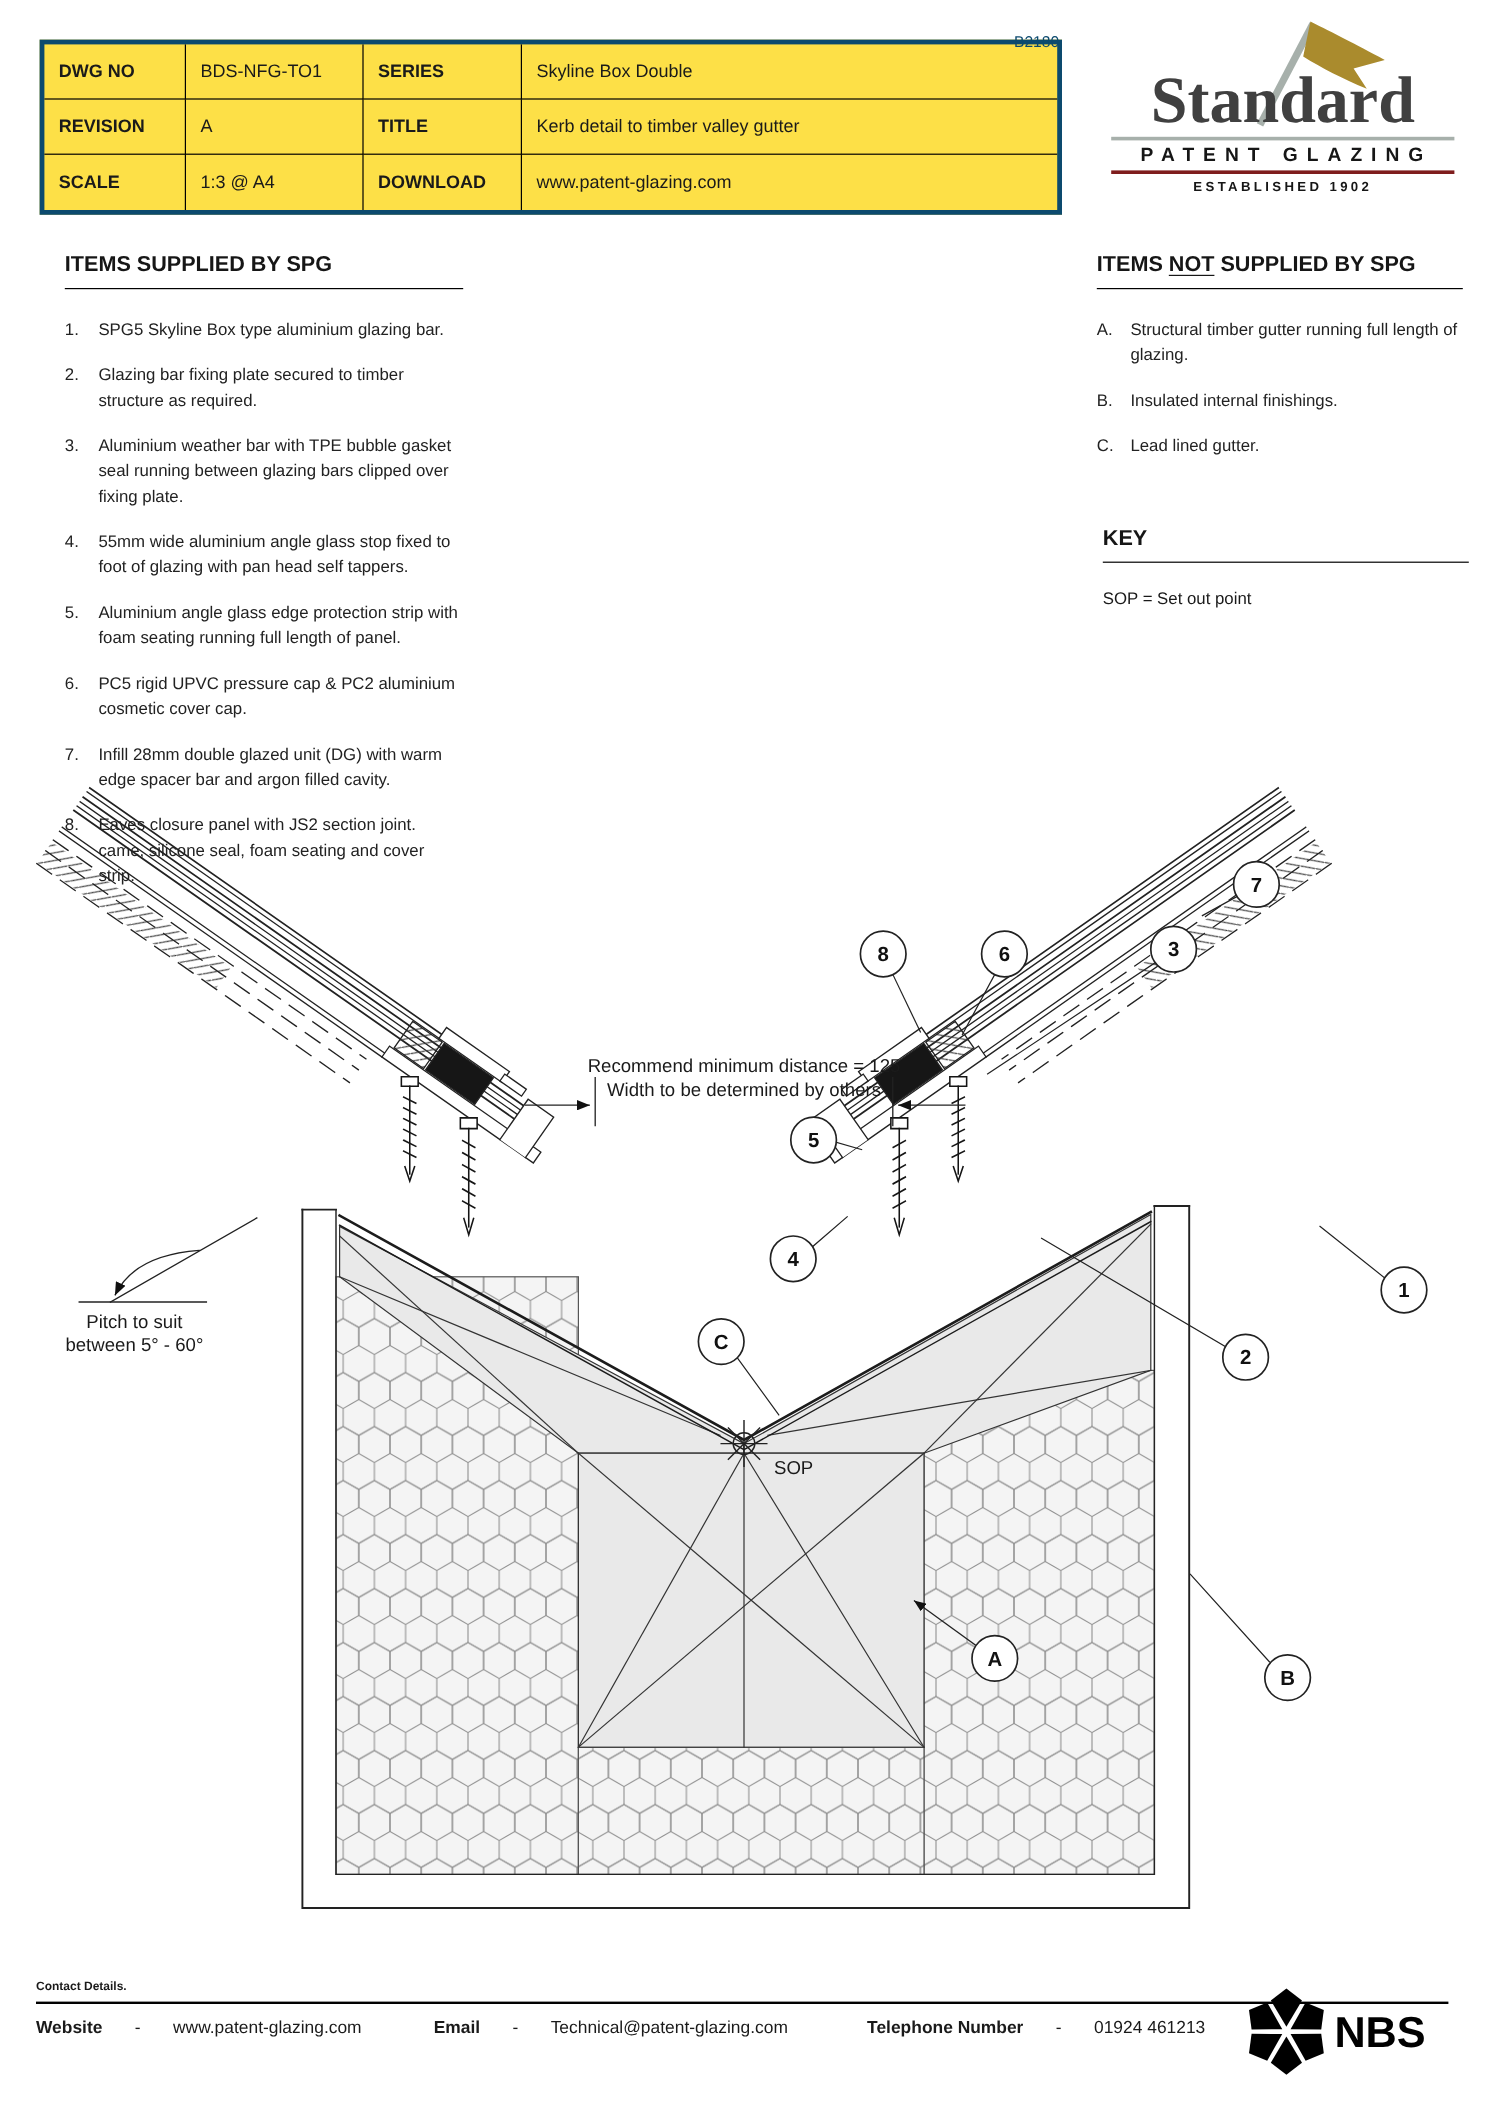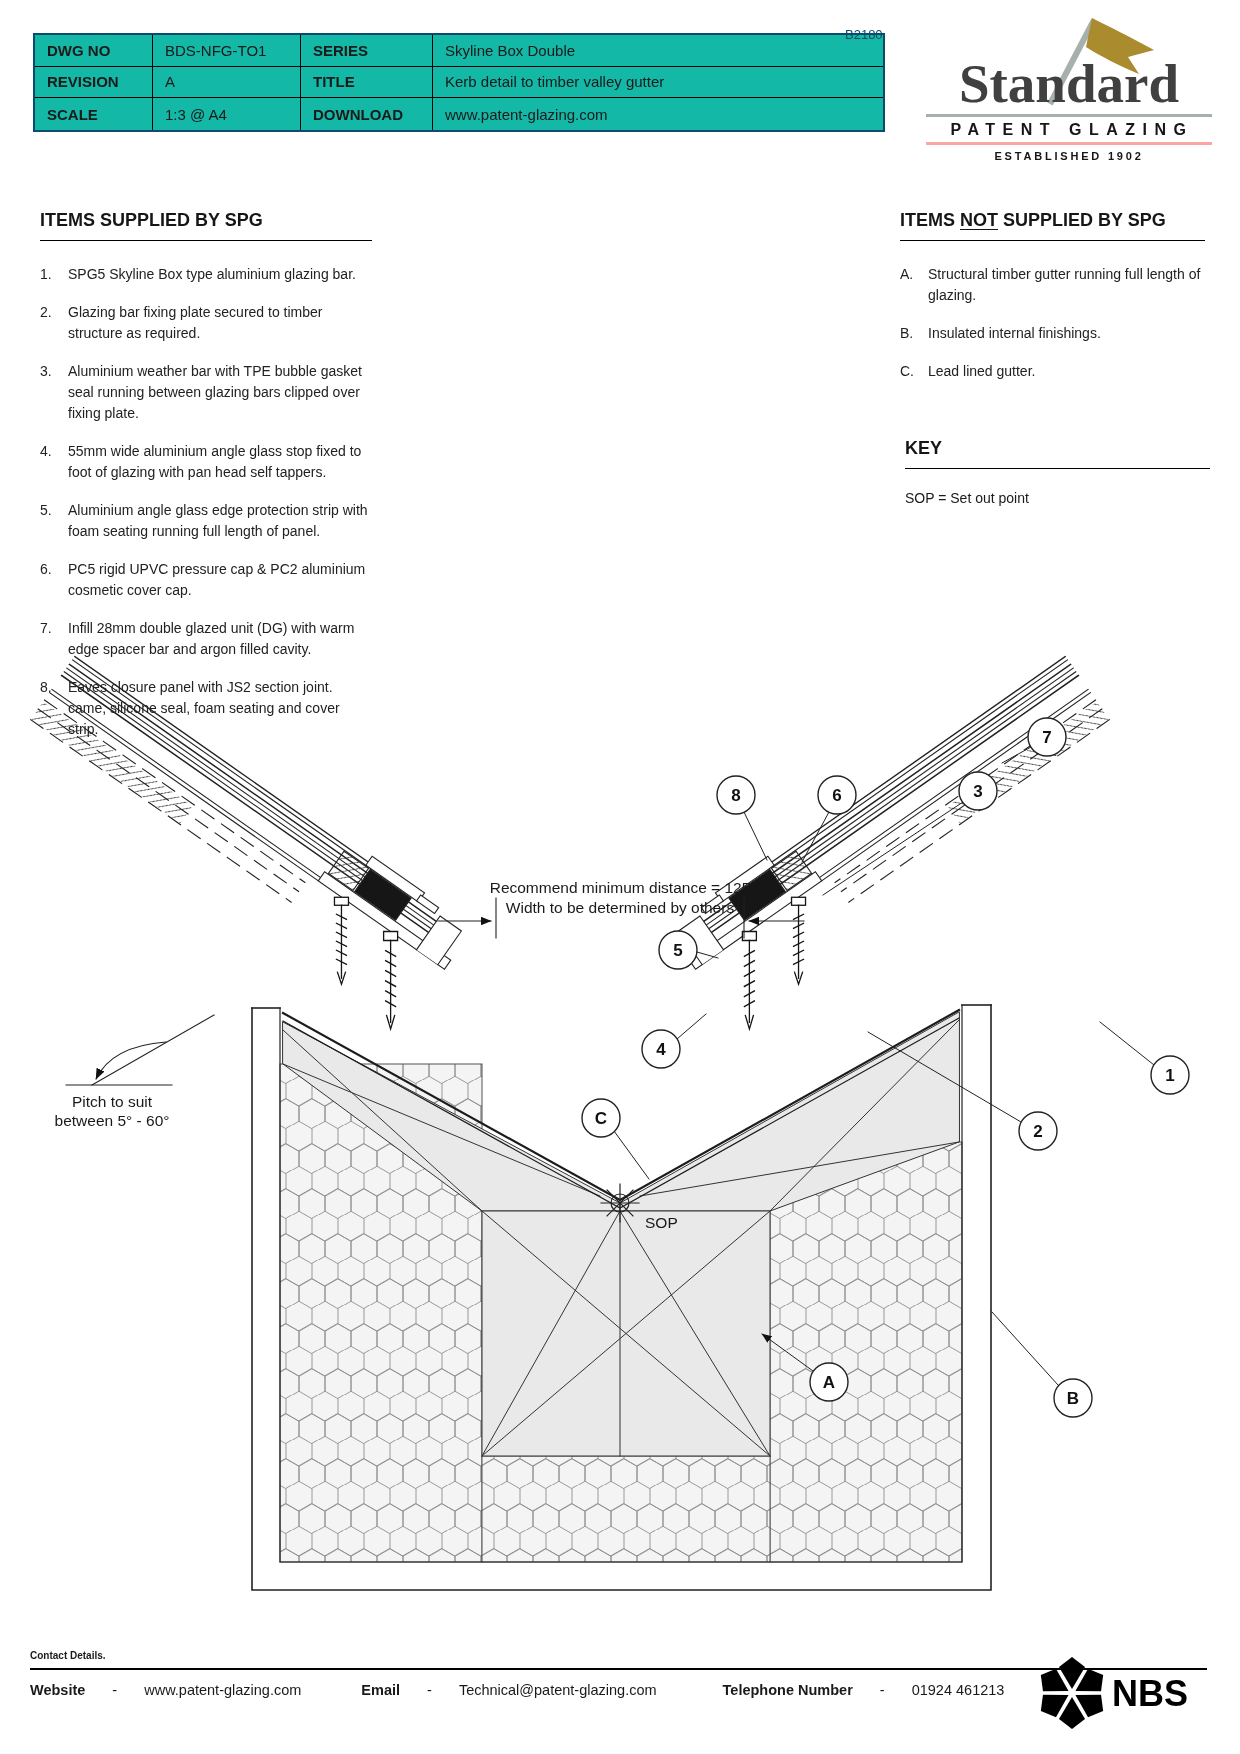--- a/index.html
+++ b/index.html
@@ -3,40 +3,40 @@
 <meta charset="utf-8">
 <style>
   * { margin:0; padding:0; box-sizing:border-box; }
   html,body { background:#ffffff; }
   body {
     position:relative; width:1240px; height:1754px;
     font-family:"Liberation Sans", sans-serif; color:#1a1a1a; overflow:hidden;
   }
   
   .tblock {
-    position:absolute; left:33px; top:33px; width:852px; height:99px;
+    position:absolute; left:33px; top:33px; width:852px; height:146px;
     display:grid; grid-template-columns:118px 148px 132px 1fr; grid-auto-rows:1fr;
-    border:2px solid #0c4a6e; background:#14b8a6;
+    border:4px solid #0c4a6e; background:#fde047;
   }
   .tcell { display:flex; align-items:center; padding-left:12px; font-size:15px;
     border-right:1.5px solid #000; border-bottom:1.5px solid #000; white-space:nowrap; }
   .tcell.lab { font-weight:bold; }
   .tcell:nth-child(4n) { border-right:none; }
   .tcell:nth-child(n+9) { border-bottom:none; }
   .watermark { position:absolute; left:845px; top:27px; font-size:13px; color:#0c4a6e; }
   
   .logo { position:absolute; left:926px; top:16px; width:286px; text-align:center; }
   .logo .flag { position:absolute; left:116px; top:-4px; }
   .logo .brand { margin-top:40px; font-family:"Liberation Serif", serif; font-weight:bold;
     font-size:55px; line-height:1; color:#404040; letter-spacing:0px; position:relative; }
-  .logo .bars { margin-top:3px; border-top:3px solid #a7b0ab; border-bottom:3px solid #fca5a5;
+  .logo .bars { margin-top:3px; border-top:3px solid #a7b0ab; border-bottom:3px solid #7f1d1d;
     padding:4px 0 3px 6px; font-size:16px; font-weight:bold; letter-spacing:7.5px; color:#161616; }
   .logo .est { margin-top:5px; font-size:11px; font-weight:bold; letter-spacing:2.8px; color:#161616; }
   
-  .listcol { position:absolute; }
+  .listcol { position:absolute;margin-left:14px; }
   .listcol h2 { font-size:18px; font-weight:bold; color:#161616; white-space:nowrap; }
   .listcol .rule { border:none; border-top:1.5px solid #000; margin-top:9px; }
   .items { margin-top:23px; }
   .li { display:grid; grid-template-columns:28px 1fr; margin-bottom:17px;
         font-size:14px; line-height:21px; color:#222; }
   .u { text-decoration:underline; text-underline-offset:3px; }
   .keyblock { position:absolute; left:905px; top:438px; width:305px; }
   .keyblock .entry { margin-top:21px; font-size:14px; }
   
   svg.drawing { position:absolute; left:0; top:640px; }

